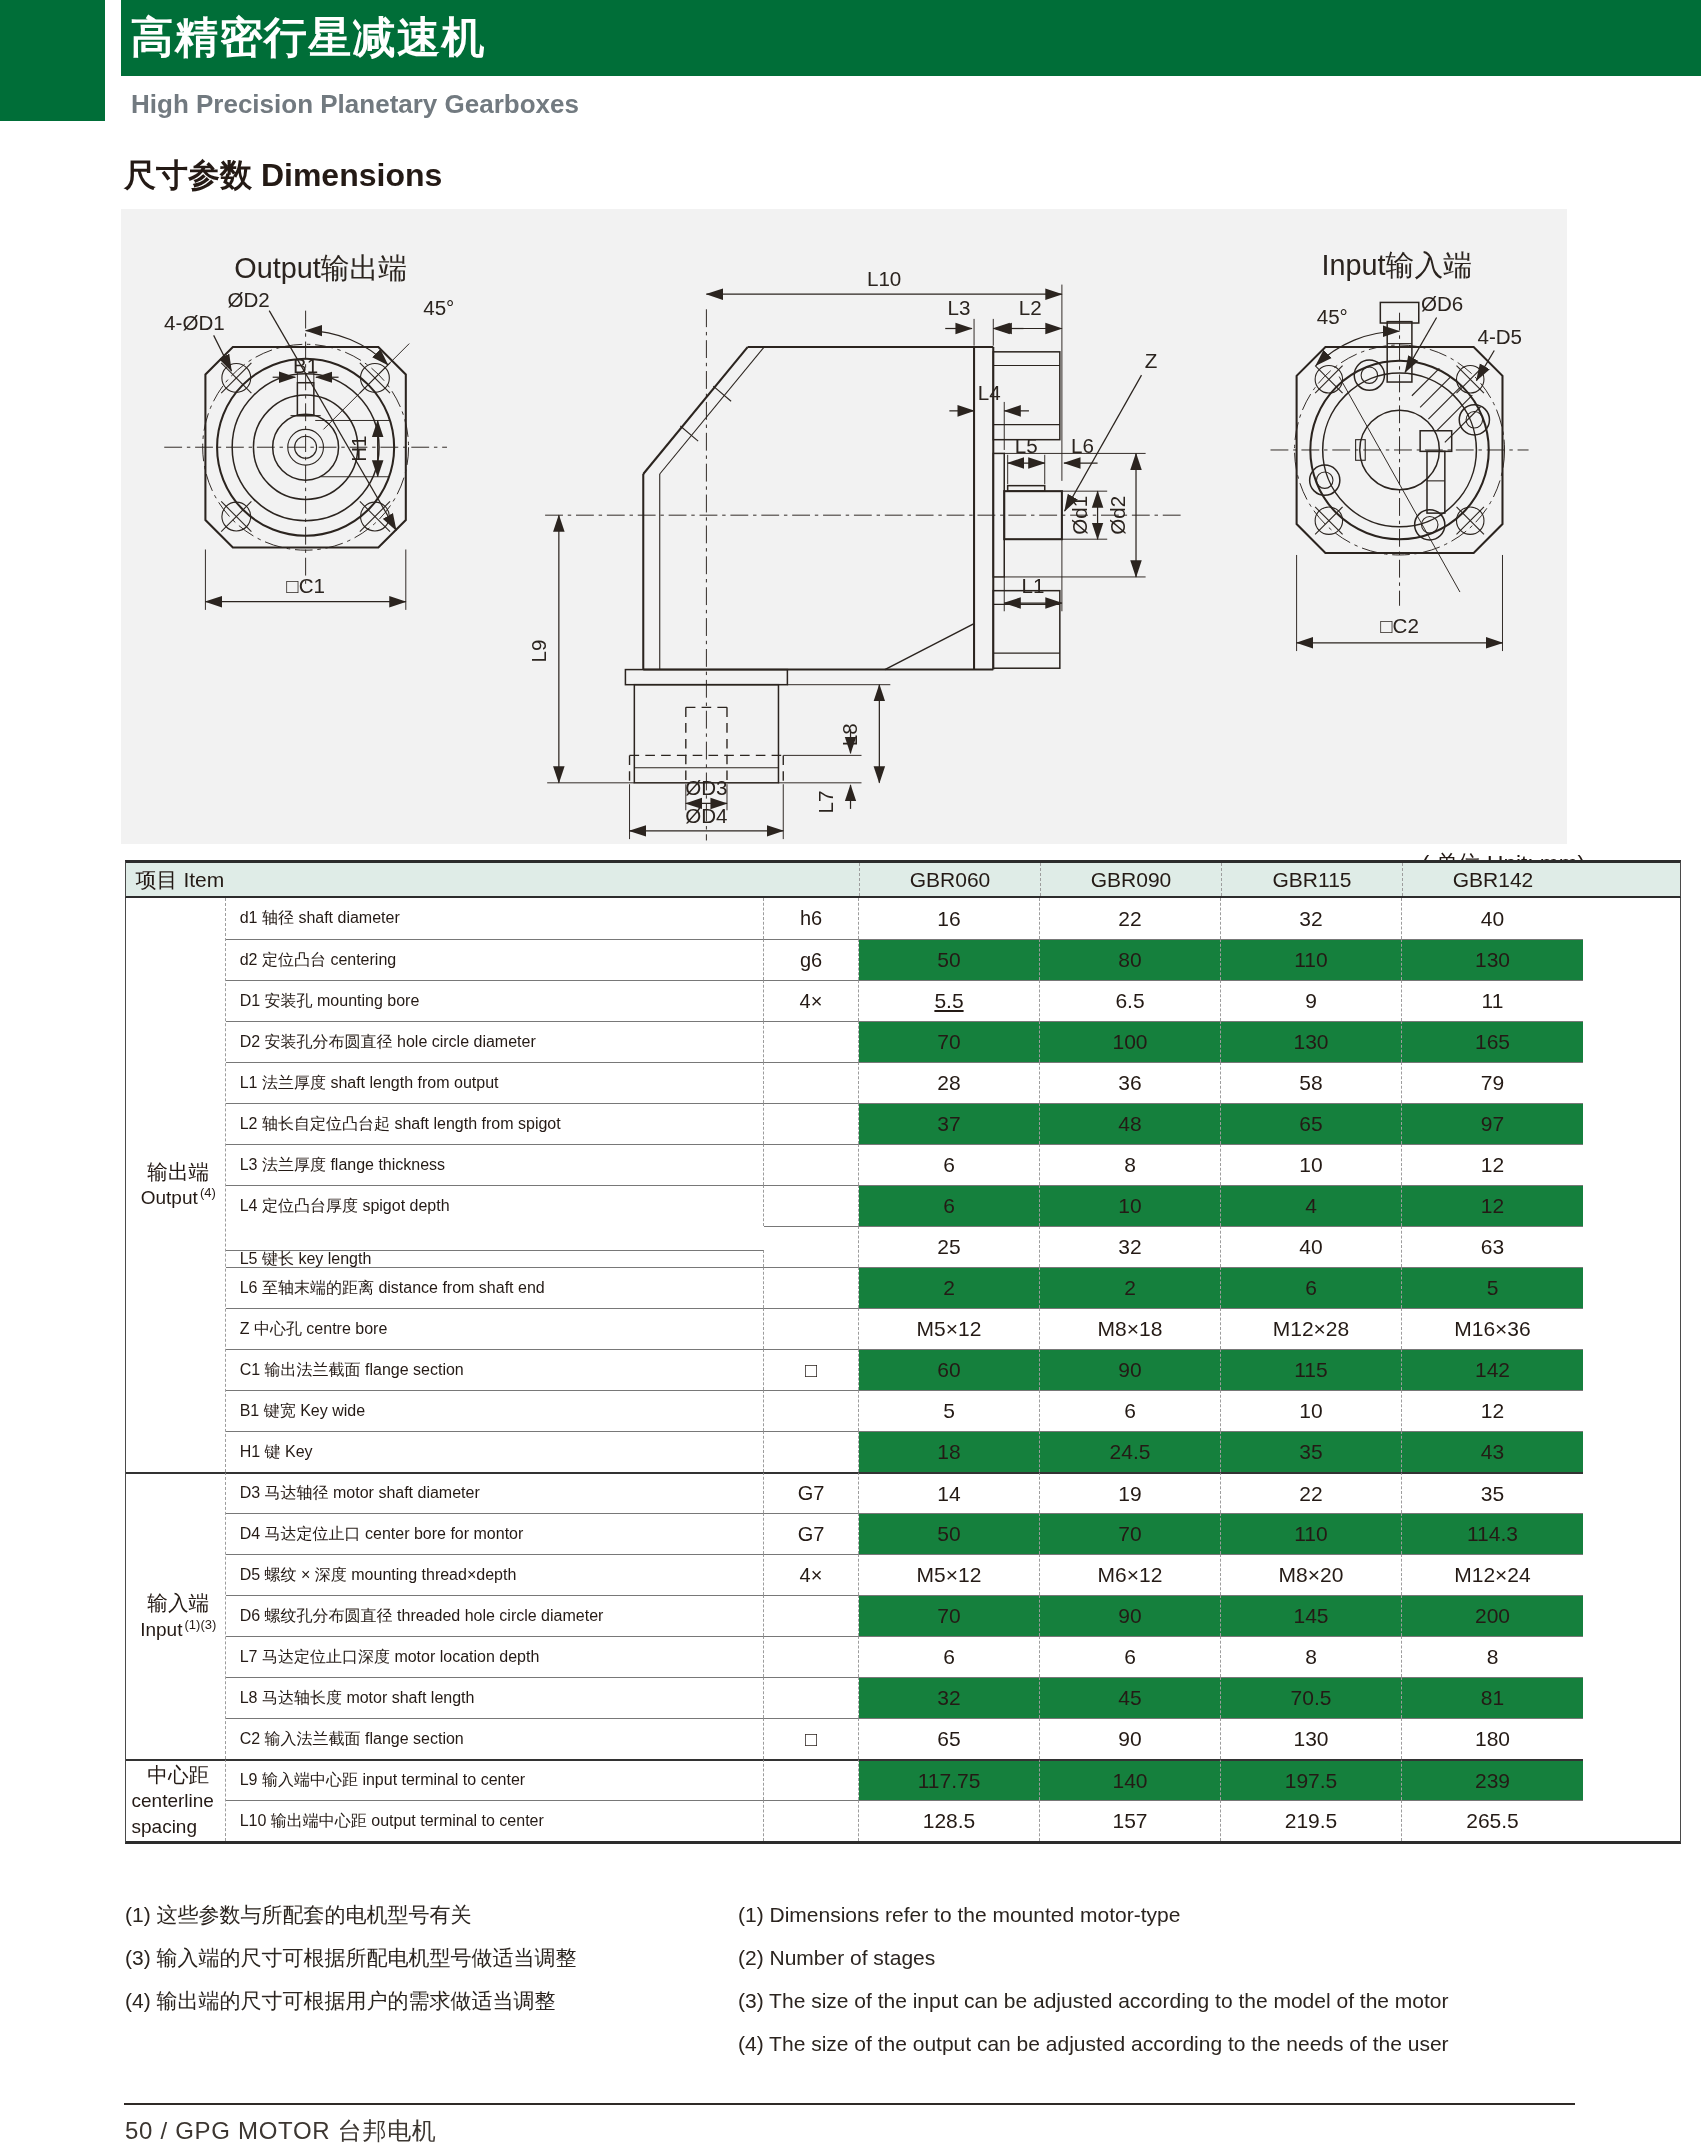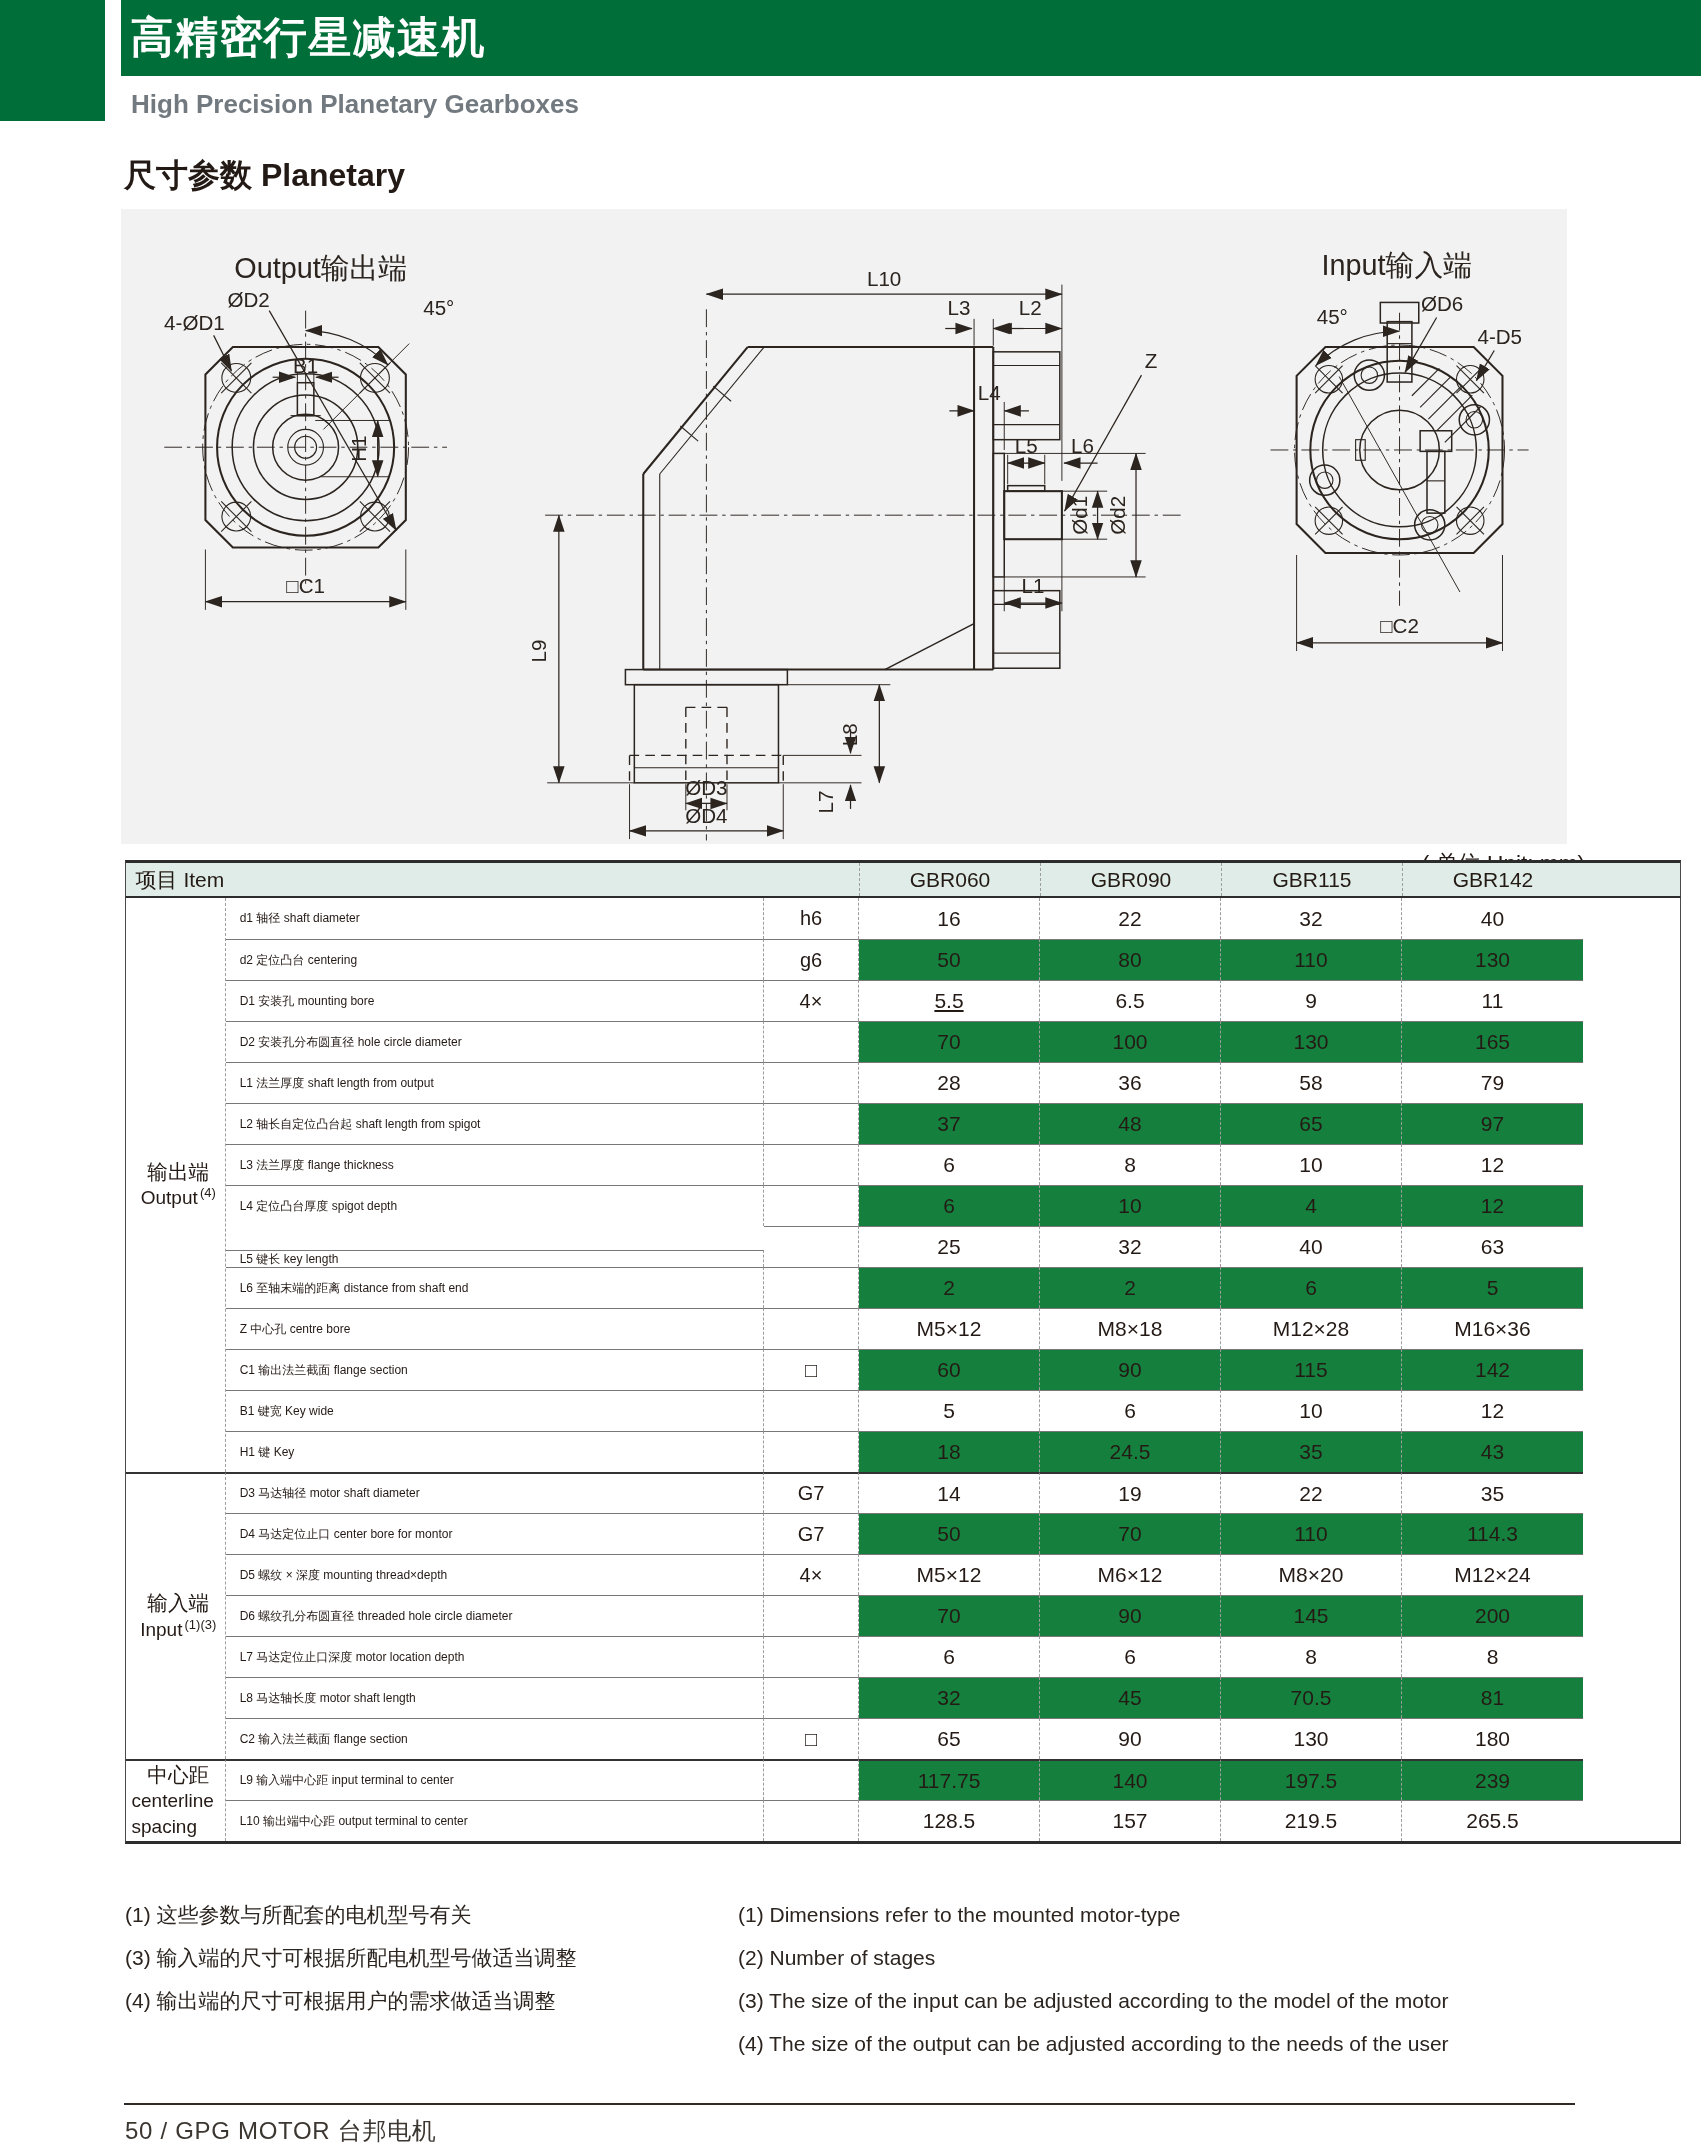--- a/index.html
+++ b/index.html
@@ -35,21 +35,21 @@
               border-left:1.4px dashed #9d9d9d;}
   .tbl-header .hitem{justify-content:flex-start;padding-left:9.6px;border-left:none;}
   .tbl-body{display:grid;grid-template-columns:100px 538px 95px 181px 181px 181px 181px;
             grid-template-rows:repeat(23,41px);box-sizing:border-box;
             border-left:1.4px solid #4a4a4a;border-right:1.4px solid #4a4a4a;border-bottom:3.4px solid #2c2c2c;background:#ffffff;}
   .tbl-body>div{box-sizing:border-box;display:flex;align-items:center;}
   .grp{flex-direction:column;align-items:flex-start;justify-content:center;padding-left:5.5px;
        border-right:1.4px dashed #9d9d9d;font-size:20.6px;line-height:1.3;}
   .grp .grp-en{font-size:19px;}
   .grp sup{font-size:13px;margin-left:2.1px;}
-  .c-desc{padding-left:13.7px;font-size:12px;border-right:1.4px dashed #9d9d9d;}
+  .c-desc{padding-left:13.7px;font-size:16px;border-right:1.4px dashed #9d9d9d;}
   .c-tol{justify-content:center;font-size:20px;border-right:1.4px dashed #9d9d9d;}
   .c-val{justify-content:center;font-size:21px;}
   .c-val.dash{border-right:1.4px dashed #9d9d9d;}
   .shaded{background:#15803d;}
   .row-sep{border-top:1.4px solid #787878;}
   .group-sep{border-top:2.1px solid #333333;}
   
   .footnotes-cn{position:absolute;left:125px;top:1902px;width:673px;}
   .footnotes-en{position:absolute;left:738px;top:1902px;width:913px;}
   .footnotes-cn div,.footnotes-en div{font-size:21px;color:#2b241f;line-height:26px;margin-bottom:17px;}
@@ -60,21 +60,21 @@
 </head>
 <body>
 
 <div class="page">
 
   <div class="side-block"></div>
   <div class="banner">
     <div class="banner-title">高精密行星减速机</div>
   </div>
   <div class="subtitle">High Precision Planetary Gearboxes</div>
-  <div class="section-title">尺寸参数 Planetary</div>
+  <div class="section-title">尺寸参数 Dimensions</div>
 
   <div class="diagram-panel">
     <svg viewBox="177 304 2107 925">
       <defs>
         <marker id="ar" viewBox="0 0 12 8" refX="11.5" refY="4" markerWidth="14" markerHeight="10" orient="auto-start-reverse">
           <path d="M0 0 L12 4 L0 8 z" fill="#2b241f"></path>
         </marker>
       </defs>
 
       <g>

